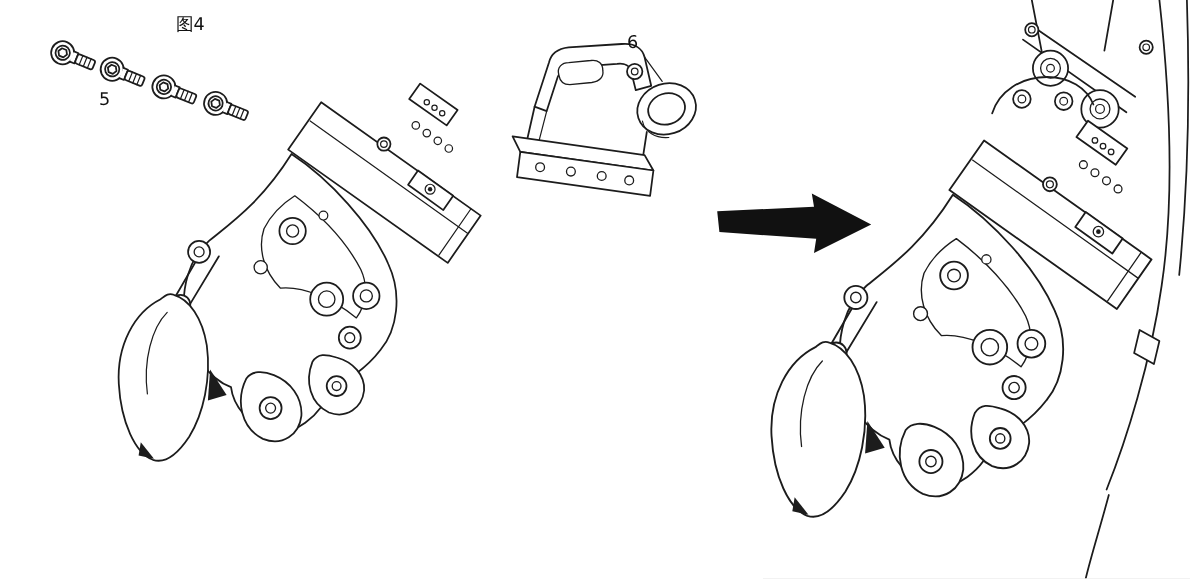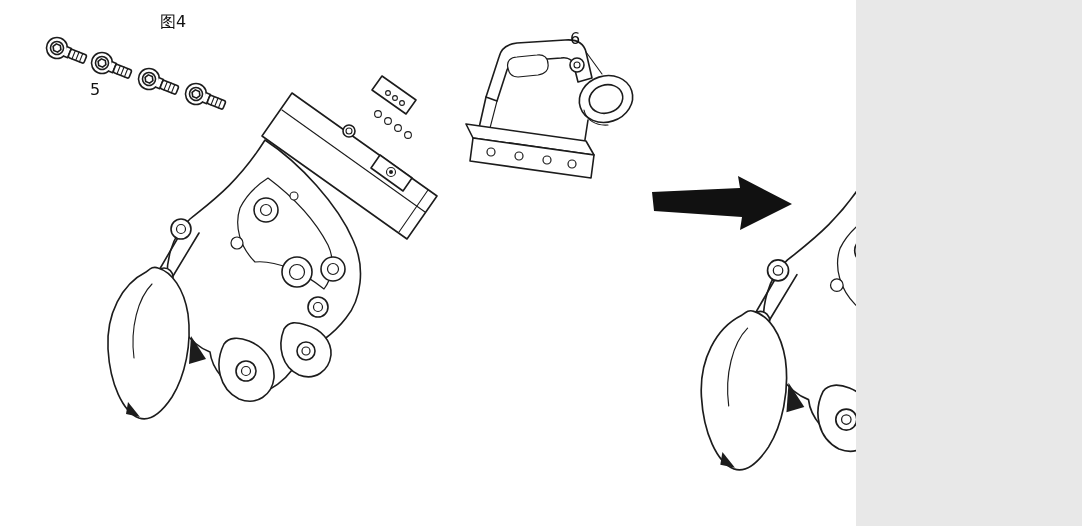--- a/index.html
+++ b/index.html
@@ -1,18 +1,18 @@
 <!DOCTYPE html>
 <html><head>
 <meta charset="utf-8">
 <style>
   html,body{margin:0;padding:0;background:#e8e8e8;}
   .stage{
     position:relative;
-    width:856px;height:526px;
+    width:1082px;height:526px;
     background:#ffffff;
     overflow:hidden;
     font-family:"DejaVu Sans", sans-serif;
   }
   .diagram-label{
     position:absolute;
     font-size:16px;
     color:#111;
     user-select:none;
     white-space:nowrap;

